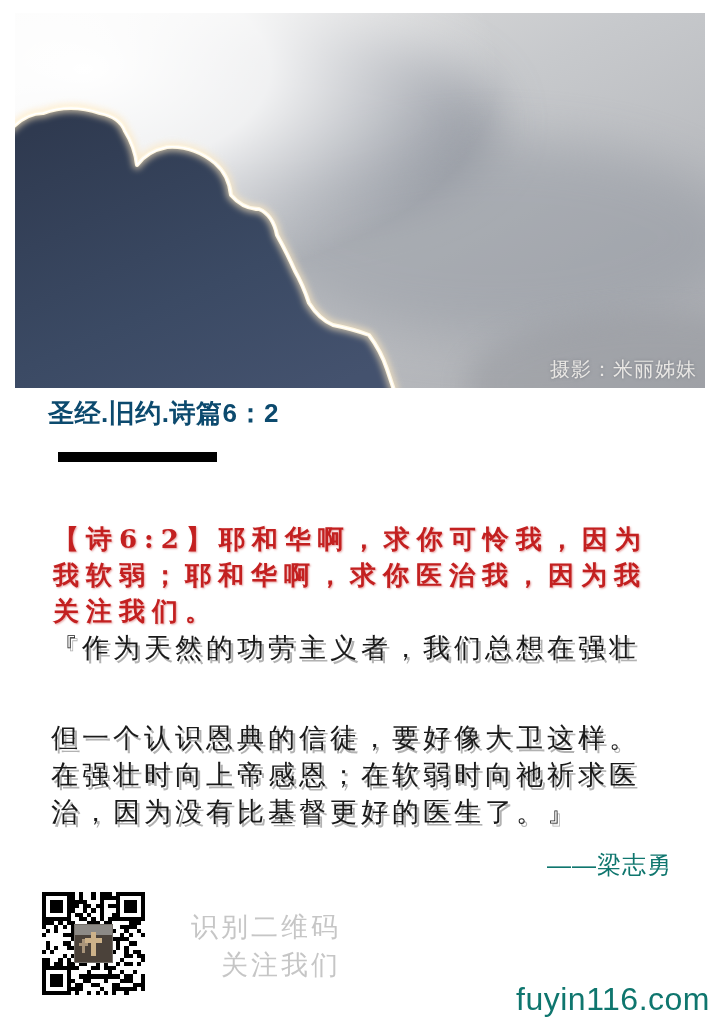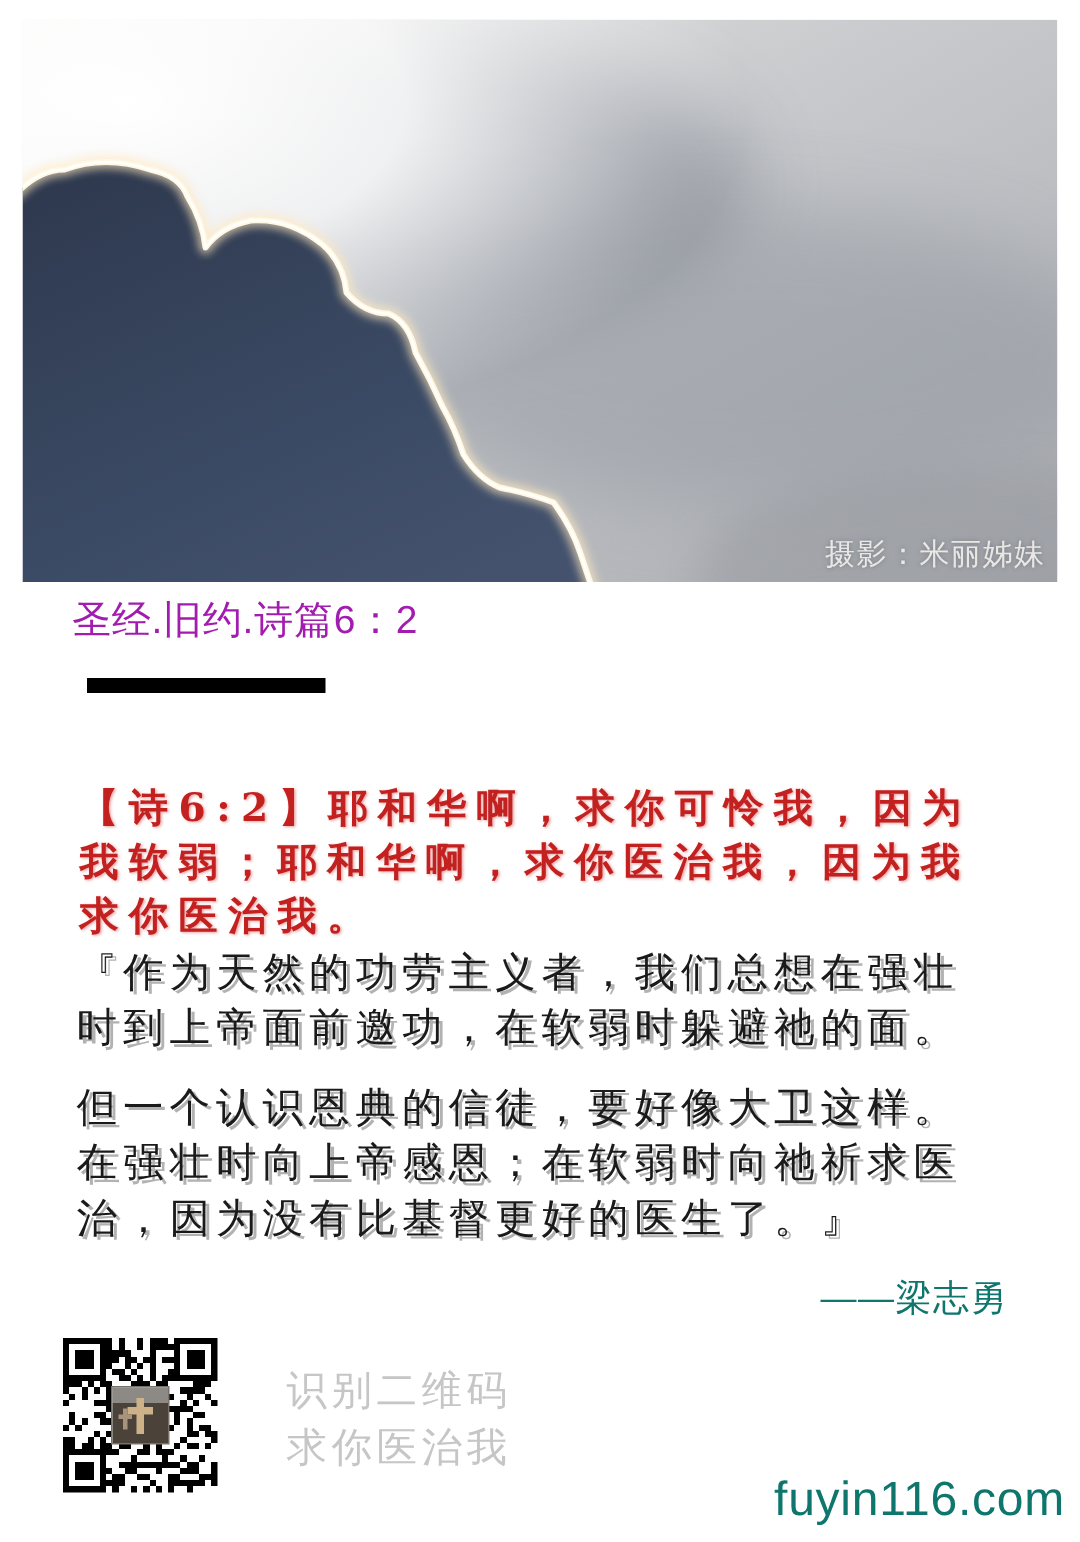--- a/index.html
+++ b/index.html
@@ -9,21 +9,21 @@
   }
   .abs{position:absolute;}
   
   .photo{left:15px;top:13px;width:690px;height:375px;overflow:hidden;}
   .photo svg{display:block;width:100%;height:100%;}
   .photo-credit{
     right:8px;bottom:5px;font-size:20px;letter-spacing:1px;color:#e9e7e4;
     text-shadow:0 0 3px rgba(90,95,105,.6);
   }
   
-  .title{left:48px;top:396px;font-size:26px;font-weight:normal;color:#a21caf;letter-spacing:.5px;}
+  .title{left:48px;top:396px;font-size:26px;font-weight:bold;color:#0c4a6e;letter-spacing:.5px;}
   .title-bar{left:58px;top:452px;width:159px;height:10px;background:#000;}
   
   .verse{
     left:53px;top:476px;width:660px;
     font-family:"DejaVu Serif","Liberation Serif",serif;font-weight:bold;
     font-size:26px;line-height:36px;letter-spacing:7px;color:#c32020;
     text-shadow:1px 1px 2px rgba(200,50,50,.45);
     margin-top:45px;
   }
   
@@ -122,26 +122,25 @@
     </svg>
     <div class="abs photo-credit">摄影：米丽姊妹</div>
   </div>
 
   <div class="abs title">圣经.旧约.诗篇6：2</div>
   <div class="abs title-bar"></div>
 
   <div class="abs verse">
     <div>【诗6:2】耶和华啊，求你可怜我，因为</div>
     <div>我软弱；耶和华啊，求你医治我，因为我</div>
-    <div>求你医治我。</div>
+    <div>关注我们。</div>
   </div>
 
   <div class="abs para para1">
     <div>『作为天然的功劳主义者，我们总想在强壮</div>
-    <div>时到上帝面前邀功，在软弱时躲避祂的面。</div>
   </div>
   <div class="abs para para2">
     <div>但一个认识恩典的信徒，要好像大卫这样。</div>
     <div>在强壮时向上帝感恩；在软弱时向祂祈求医</div>
     <div>治，因为没有比基督更好的医生了。』</div>
   </div>
   <div class="abs author">——梁志勇</div>
 
   <div class="abs qr">
     <svg id="qr-svg" viewBox="0 0 25 25">
@@ -341,17 +340,17 @@
       </svg>
     <div class="qr-logo">
       <div class="xv"></div>
       <div class="xh"></div>
       <div class="xv2"></div>
       <div class="xh2"></div>
     </div>
   </div>
   <div class="abs qr-caption">
     <div>识别二维码</div>
-    <div>求你医治我</div>
+    <div>关注我们</div>
   </div>
   <div class="abs website">fuyin116.com</div>
 
 </div>
 
 </body></html>

